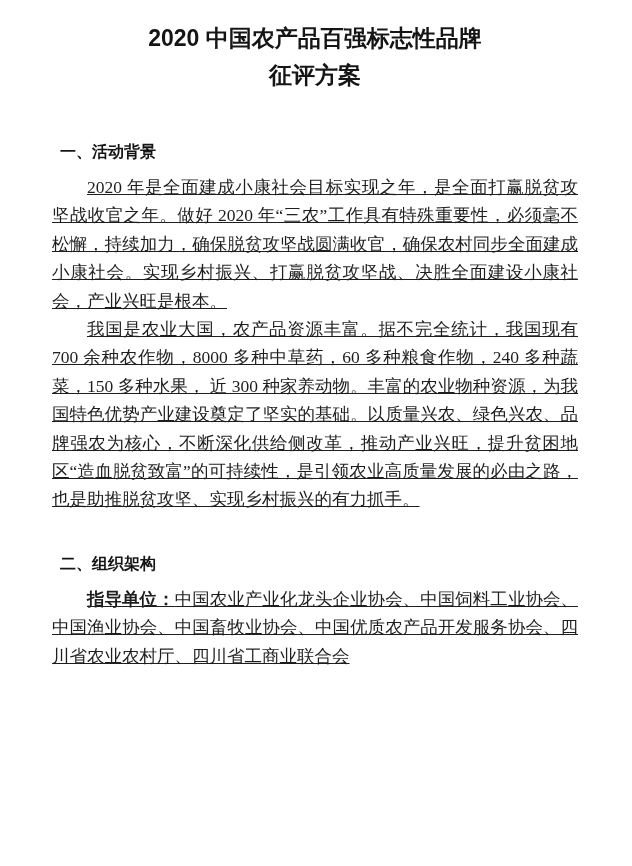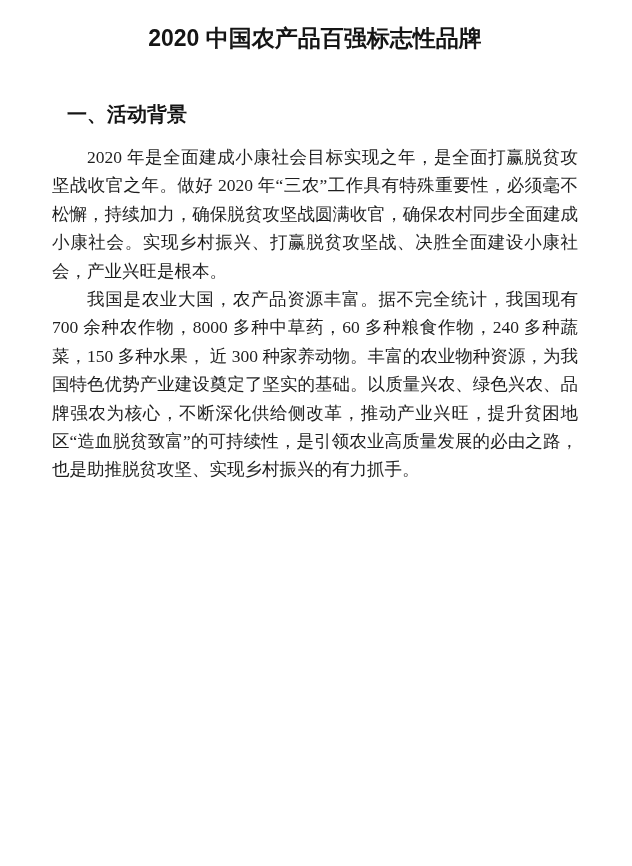--- a/index.html
+++ b/index.html
@@ -21,53 +21,57 @@
     margin: 0;
     text-align: center;
     font-family: "Liberation Sans", "DejaVu Sans", sans-serif;
     font-weight: 700;
     font-size: 23px;
     line-height: 37px;
     color: #151515;
   }
   .title-line { display: block; }
   .sec-heading {
-    margin: 15px;
+    margin: 8px;
     font-family: "Liberation Sans", "DejaVu Sans", sans-serif;
     font-weight: 700;
-    font-size: 20px;
+    font-size: 16px;
     line-height: 27px;
     color: #151515;
   }
   .sec1-heading { margin-top: 44px; }
   .sec2-heading { margin-top: 36px; }
   .body-para {
     margin: 0;
     font-family: "Liberation Serif", "DejaVu Serif", serif;
     font-size: 17.5px;
     line-height: 28.4px;
     text-align: justify;
     text-indent: 2em;
     color: #1e1e1e;
+    text-decoration: underline;
   }
   .first-body-para { margin-top: 2px; }
   .lead-para { margin-top: 4px; }
   .lead-label { font-weight: 700; }
 </style>
 </head>
 <body>
 
 <div class="page">
 
   <h1 class="doc-title">
     <span class="title-line">2020 中国农产品百强标志性品牌</span>
+    <span class="title-line">征评方案</span>
   </h1>
 
   <h2 class="sec-heading sec1-heading">一、活动背景</h2>
 
   <p class="body-para first-body-para">2020 年是全面建成小康社会目标实现之年，是全面打赢脱贫攻坚战收官之年。做好 2020 年“三农”工作具有特殊重要性，必须毫不松懈，持续加力，确保脱贫攻坚战圆满收官，确保农村同步全面建成小康社会。实现乡村振兴、打赢脱贫攻坚战、决胜全面建设小康社会，产业兴旺是根本。</p>
 
   <p class="body-para">我国是农业大国，农产品资源丰富。据不完全统计，我国现有 700 余种农作物，8000 多种中草药，60 多种粮食作物，240 多种蔬菜，150 多种水果， 近 300 种家养动物。丰富的农业物种资源，为我国特色优势产业建设奠定了坚实的基础。以质量兴农、绿色兴农、品牌强农为核心，不断深化供给侧改革，推动产业兴旺，提升贫困地区“造血脱贫致富”的可持续性，是引领农业高质量发展的必由之路，也是助推脱贫攻坚、实现乡村振兴的有力抓手。</p>
 
 
+  <h2 class="sec-heading sec2-heading">二、组织架构</h2>
 
+  <p class="body-para lead-para"><span class="lead-label">指导单位：</span><span>中国农业产业化龙头企业协会、中国饲料工业协会、中国渔业协会、中国畜牧业协会、中国优质农产品开发服务协会、四川省农业农村厅、四川省工商业联合会</span></p>
 
 </div>
 
 </body></html>

